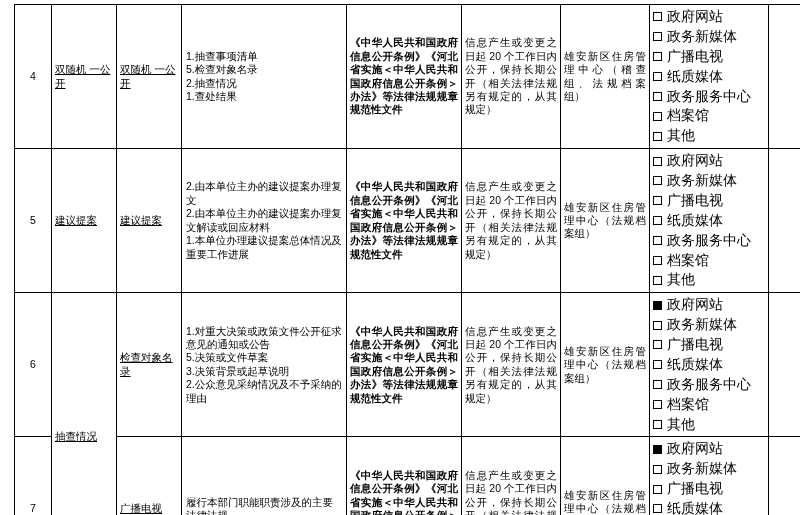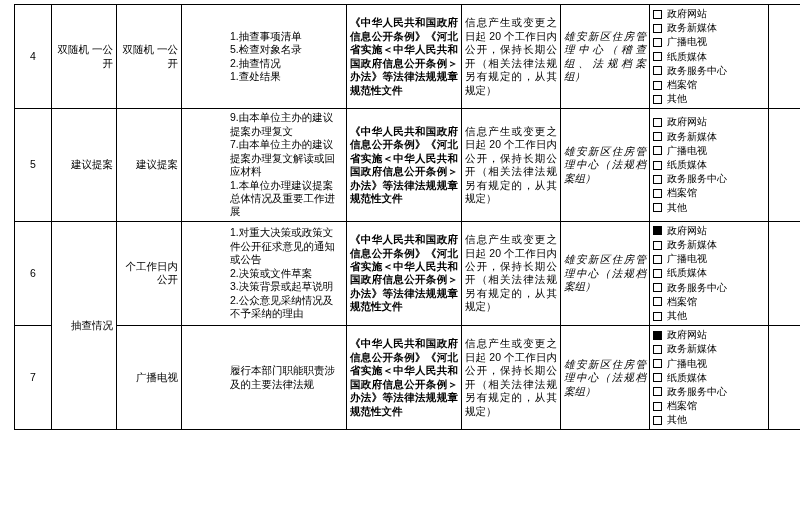--- a/index.html
+++ b/index.html
@@ -41,52 +41,52 @@
   .c-time    { width: 92px;  text-align: left; margin-left: 16px; }
   .c-org     { width: 82px;  text-align: left; }
   .c-channel { width: 112px; text-align: left; }
   .c-mark    { width: 36px;  text-align: center; }
 
   .content-lines div,
   .basis-lines div,
   .time-lines div,
   .org-lines div { display: block; }
 
-  .content-lines { padding-left: 1px; margin-left: 44px; }
+  .content-lines { padding-left: 1px; }
   .basis-lines { text-align: justify; font-weight: bold; }
   .time-lines  { text-align: justify; }
-  .org-lines   { text-align: justify; font-style: italic; }
+  .org-lines   { text-align: justify; }
 
   ul.channels {
     list-style: none;
     margin: 0;
     padding: 0;
   }
   ul.channels li {
     display: flex;
     align-items: center;
-    font-size: 10px;
+    font-size: 14px;
     line-height: 1.42;
     white-space: nowrap;
   }
   .box {
     display: inline-block;
     width: 7px;
     height: 7px;
     border: 1px solid #000000;
     margin-right: 5px;
     flex: 0 0 auto;
     background: #ffffff;
   }
   .box.filled { background: #000000; }
   .check {
     font-size: 13px;
     line-height: 1;
   }
-  .v-center { text-align: right; }
+  .v-center { text-align: left; text-decoration: underline; }
 </style>
 </head>
 <body>
 
 <div id="sheet">
   <table class="grid">
     <tbody>
 
       <tr>
         <td class="c-no">4</td>
@@ -144,22 +144,22 @@
         <td class="c-mark check"></td>
 
       </tr>
 
       <tr>
         <td class="c-no">5</td>
         <td class="c-cat v-center">建议提案</td>
         <td class="c-sub v-center">建议提案</td>
         <td class="c-content">
           <div class="content-lines">
-            <div>9.由本单位主办的建议提案办理复文</div>
-            <div>7.由本单位主办的建议提案办理复文解读或回应材料</div>
+            <div>2.由本单位主办的建议提案办理复文</div>
+            <div>2.由本单位主办的建议提案办理复文解读或回应材料</div>
             <div>1.本单位办理建议提案总体情况及重要工作进展</div>
           </div>
         </td>
         <td class="c-basis">
           <div class="basis-lines">《中华人民共和国政府信息公开条例》《河北省实施＜中华人民共和国政府信息公开条例＞办法》等法律法规规章规范性文件</div>
         </td>
         <td class="c-time">
           <div class="time-lines">信息产生或变更之日起 20 个工作日内公开，保持长期公开（相关法律法规另有规定的，从其规定）</div>
         </td>
         <td class="c-org">
@@ -197,25 +197,25 @@
               </li>
           </ul>
         </td>
         <td class="c-mark check"></td>
 
       </tr>
 
       <tr>
         <td class="c-no">6</td>
         <td class="c-cat v-center" rowspan="2">抽查情况</td>
-        <td class="c-sub v-center">个工作日内公开</td>
+        <td class="c-sub v-center">检查对象名录</td>
         <td class="c-content">
           <div class="content-lines">
             <div>1.对重大决策或政策文件公开征求意见的通知或公告</div>
-            <div>2.决策或文件草案</div>
+            <div>5.决策或文件草案</div>
             <div>3.决策背景或起草说明</div>
             <div>2.公众意见采纳情况及不予采纳的理由</div>
           </div>
         </td>
         <td class="c-basis">
           <div class="basis-lines">《中华人民共和国政府信息公开条例》《河北省实施＜中华人民共和国政府信息公开条例＞办法》等法律法规规章规范性文件</div>
         </td>
         <td class="c-time">
           <div class="time-lines">信息产生或变更之日起 20 个工作日内公开，保持长期公开（相关法律法规另有规定的，从其规定）</div>
         </td>

